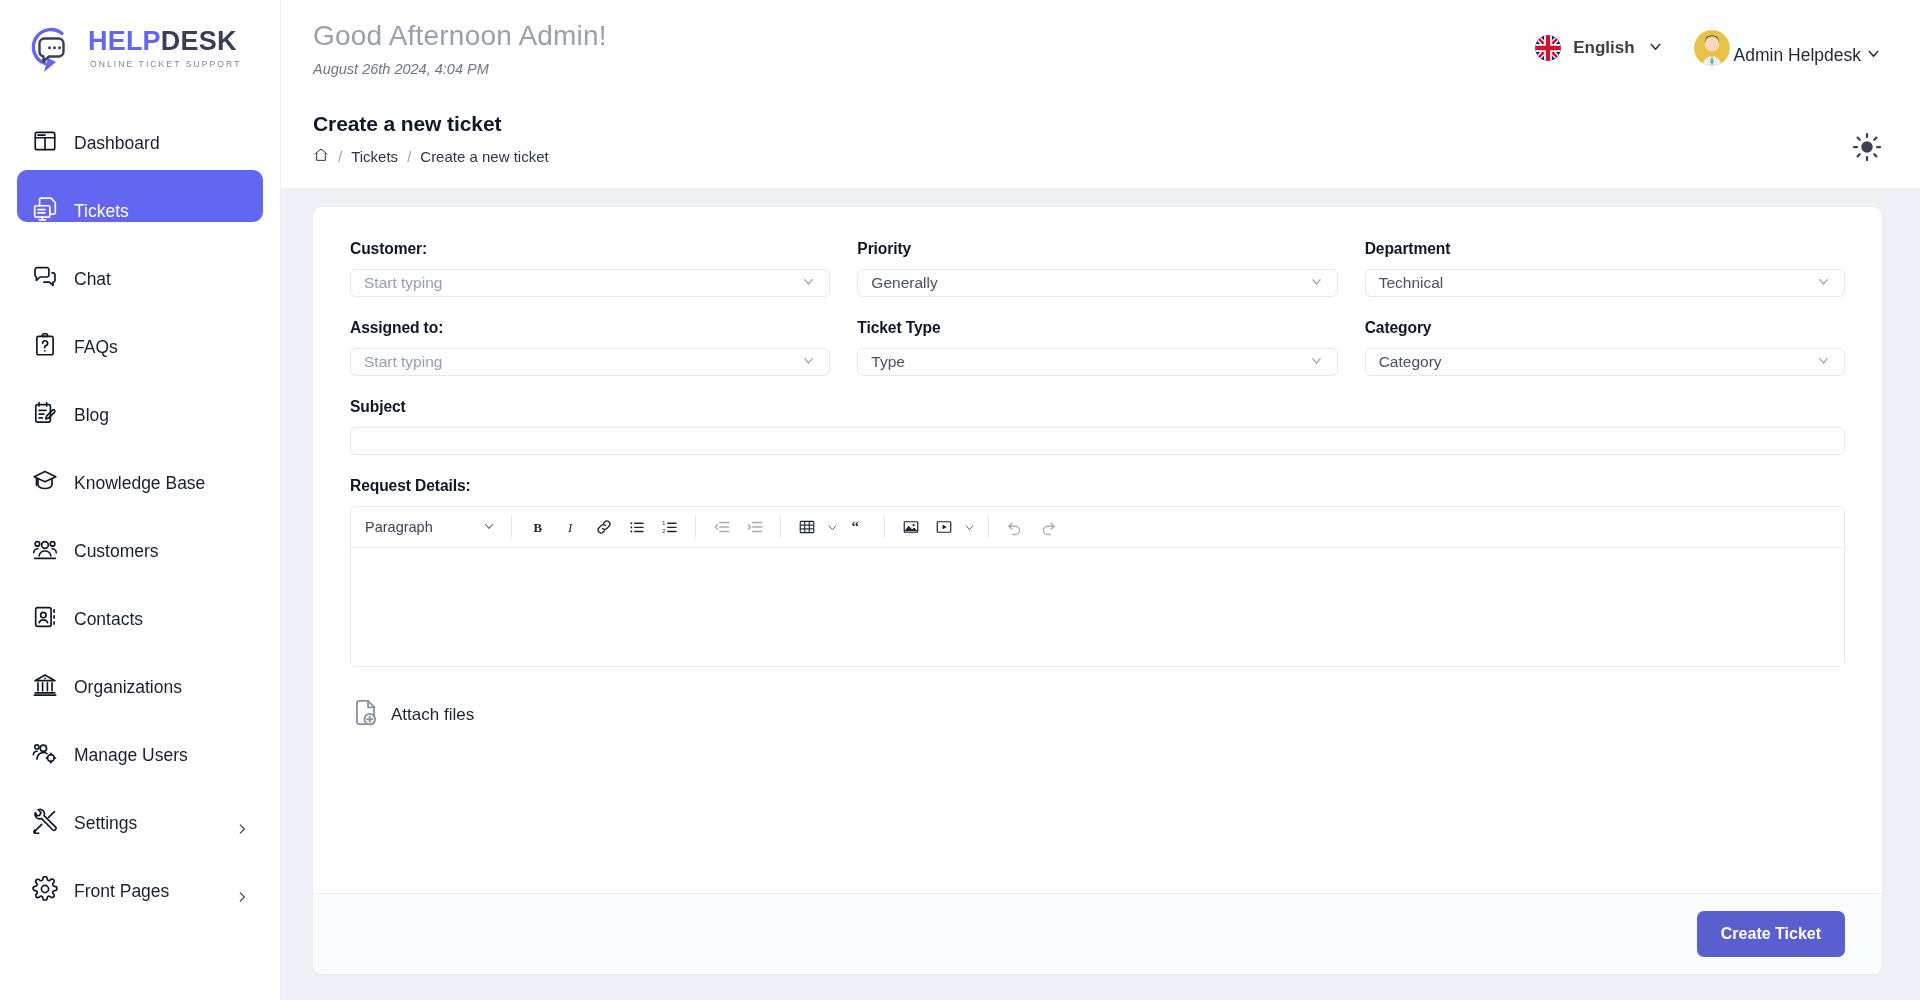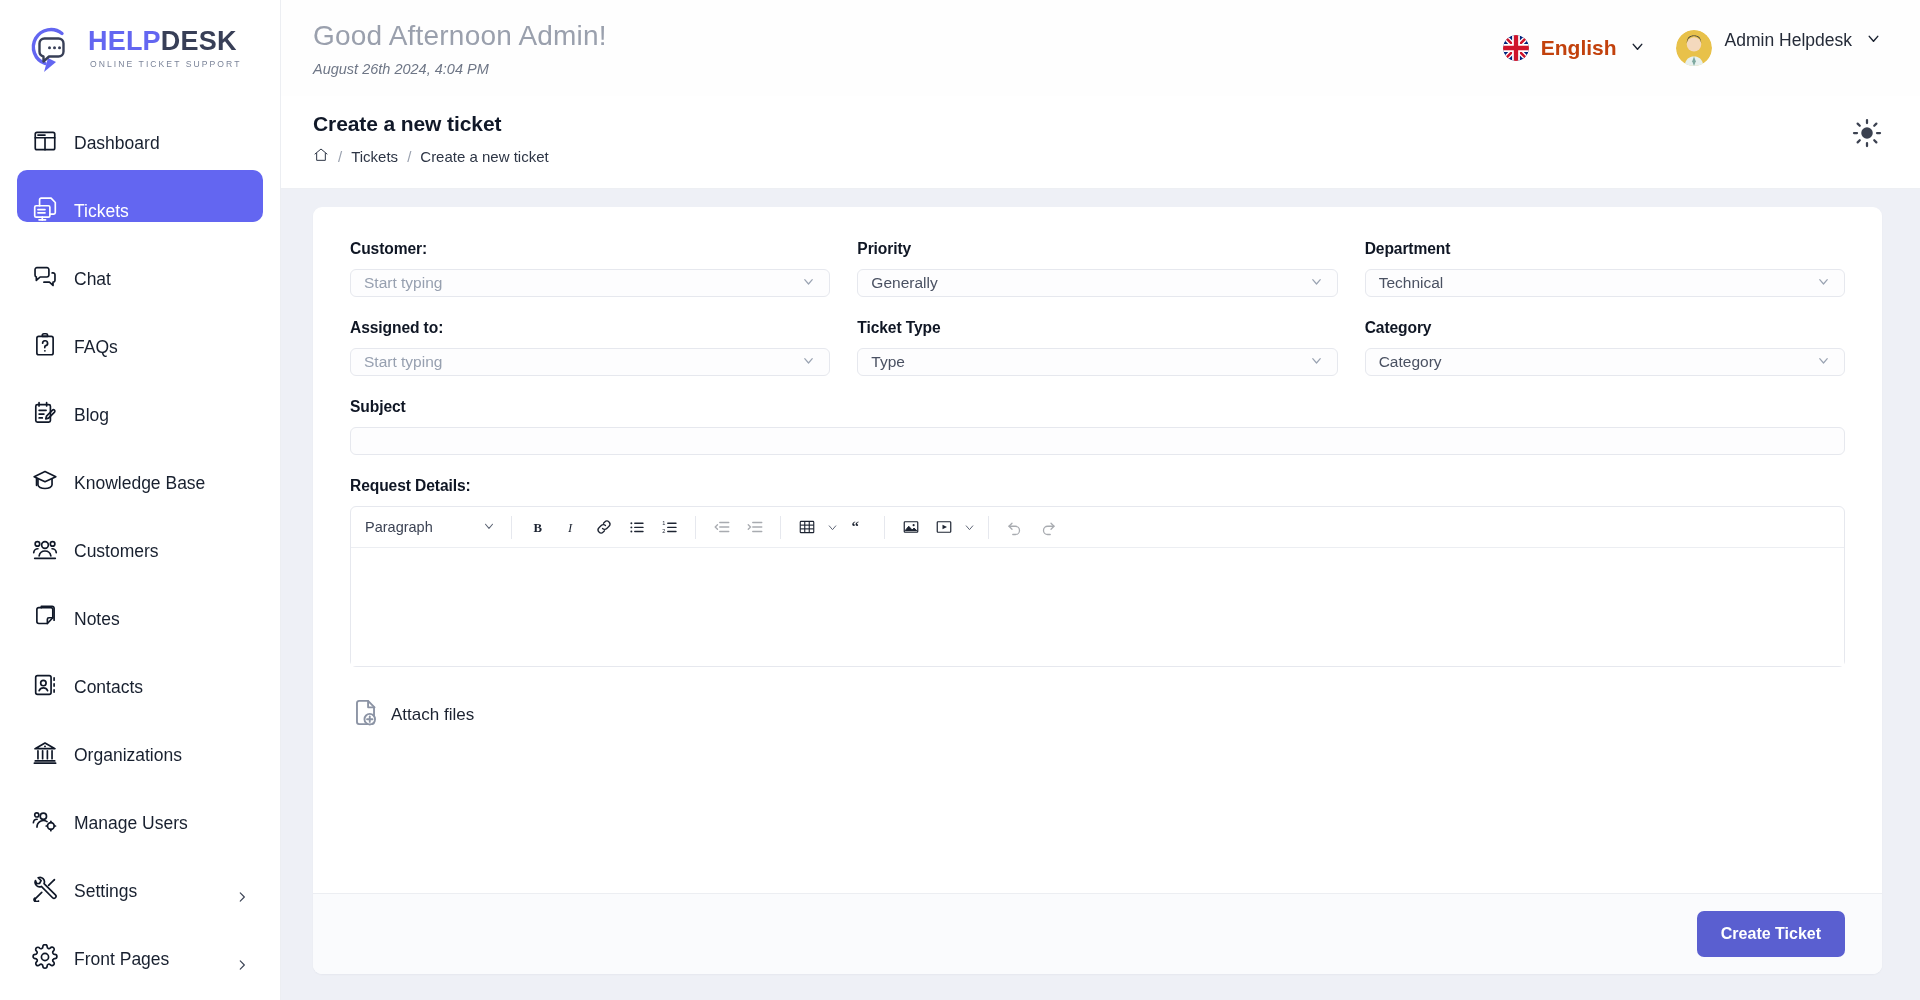--- a/index.html
+++ b/index.html
@@ -60,29 +60,29 @@
     display: flex; align-items: center;
     padding: 0 38px 0 32px;
     background: #fefefe;
   }
   .greet-wrap { display: flex; flex-direction: column; gap: 9px; }
   .greet { font-size: 28px; color: #9aa0ad; font-weight: 400; letter-spacing: .2px; }
   .greet-date { font-size: 14.5px; color: #6e7686; font-style: italic; }
   .topbar-right { margin-left: auto; display: flex; align-items: center; gap: 30px; }
   .lang { display: flex; align-items: center; gap: 12px; cursor: pointer; }
   .flag { width: 26px; height: 26px; border-radius: 50%; overflow: hidden; flex: none; }
-  .lang-name { font-size: 21px; color: #c2410c; font-weight: 600; }
+  .lang-name { font-size: 17px; color: #404040; font-weight: 600; }
   .chev-down svg { width: 17px; height: 17px; stroke: #1e2533; stroke-width: 2.1; fill: none; stroke-linecap: round; stroke-linejoin: round; }
-  .user { display: flex; align-items: flex-start; gap: 13px; cursor: pointer; }
+  .user { display: flex; align-items: flex-end; gap: 4px; cursor: pointer; }
   .avatar { width: 36px; height: 36px; border-radius: 50%; overflow: hidden; flex: none; }
   .user-name { font-size: 17.5px; color: #252b38; }
 
   .page-head {
     padding: 16px 38px 22px 32px;
-    display: flex; align-items: flex-start;
+    display: flex; align-items: flex-end;
     background: #ffffff;
     border-bottom: 1px solid #edeff3;
   }
   .page-title { font-size: 21px; font-weight: 700; color: #101828; letter-spacing: -0.1px; }
   .crumbs { display: flex; align-items: center; gap: 9px; margin-top: 11px; font-size: 15px; color: #2d3545; }
   .crumbs .home svg { width: 16px; height: 16px; stroke: #2d3545; stroke-width: 1.5; fill: none; stroke-linecap: round; stroke-linejoin: round; }
   .crumb-sep { color: #9aa1af; }
   .crumb-link { cursor: pointer; }
   .theme-toggle { margin-left: auto; margin-top: 6px; cursor: pointer; }
   .theme-toggle svg { width: 30px; height: 30px; }
@@ -256,30 +256,20 @@
               <circle cx="19" cy="7.3" r="2.1"></circle>
               <path d="M22.4 15.3a3.8 3.8 0 0 0-3.9-3.5"></path>
               <line x1="2.5" y1="20.6" x2="21.5" y2="20.6"></line>
             </svg>
           </span>
           <span class="nav-label">Customers</span>
         </div>
         <div class="nav-item">
           <span class="ico">
             <svg viewBox="0 0 24 24">
-              <path d="M6.3 3.3h11.1A1.8 1.8 0 0 1 19.2 5v7.7l-5 5.3H6.3A1.8 1.8 0 0 1 4.5 16.2V5a1.8 1.8 0 0 1 1.8-1.7z"></path>
-              <path d="M19.2 12.7H15.6a1.4 1.4 0 0 0-1.4 1.4V18"></path>
-              <path d="M8.6 3.3V2.1h10a1.8 1.8 0 0 1 1.8 1.8v11"></path>
-            </svg>
-          </span>
-          <span class="nav-label">Notes</span>
-        </div>
-        <div class="nav-item">
-          <span class="ico">
-            <svg viewBox="0 0 24 24">
               <rect x="3.4" y="3.4" width="14.2" height="17.2" rx="1.7"></rect>
               <circle cx="10.5" cy="10.2" r="2.5"></circle>
               <path d="M6.6 17.2a4.3 4.3 0 0 1 7.8 0"></path>
               <line x1="20.4" y1="5.5" x2="20.4" y2="7.5"></line>
               <line x1="20.4" y1="11" x2="20.4" y2="13"></line>
               <line x1="20.4" y1="16.5" x2="20.4" y2="18.5"></line>
             </svg>
           </span>
           <span class="nav-label">Contacts</span>
         </div>

